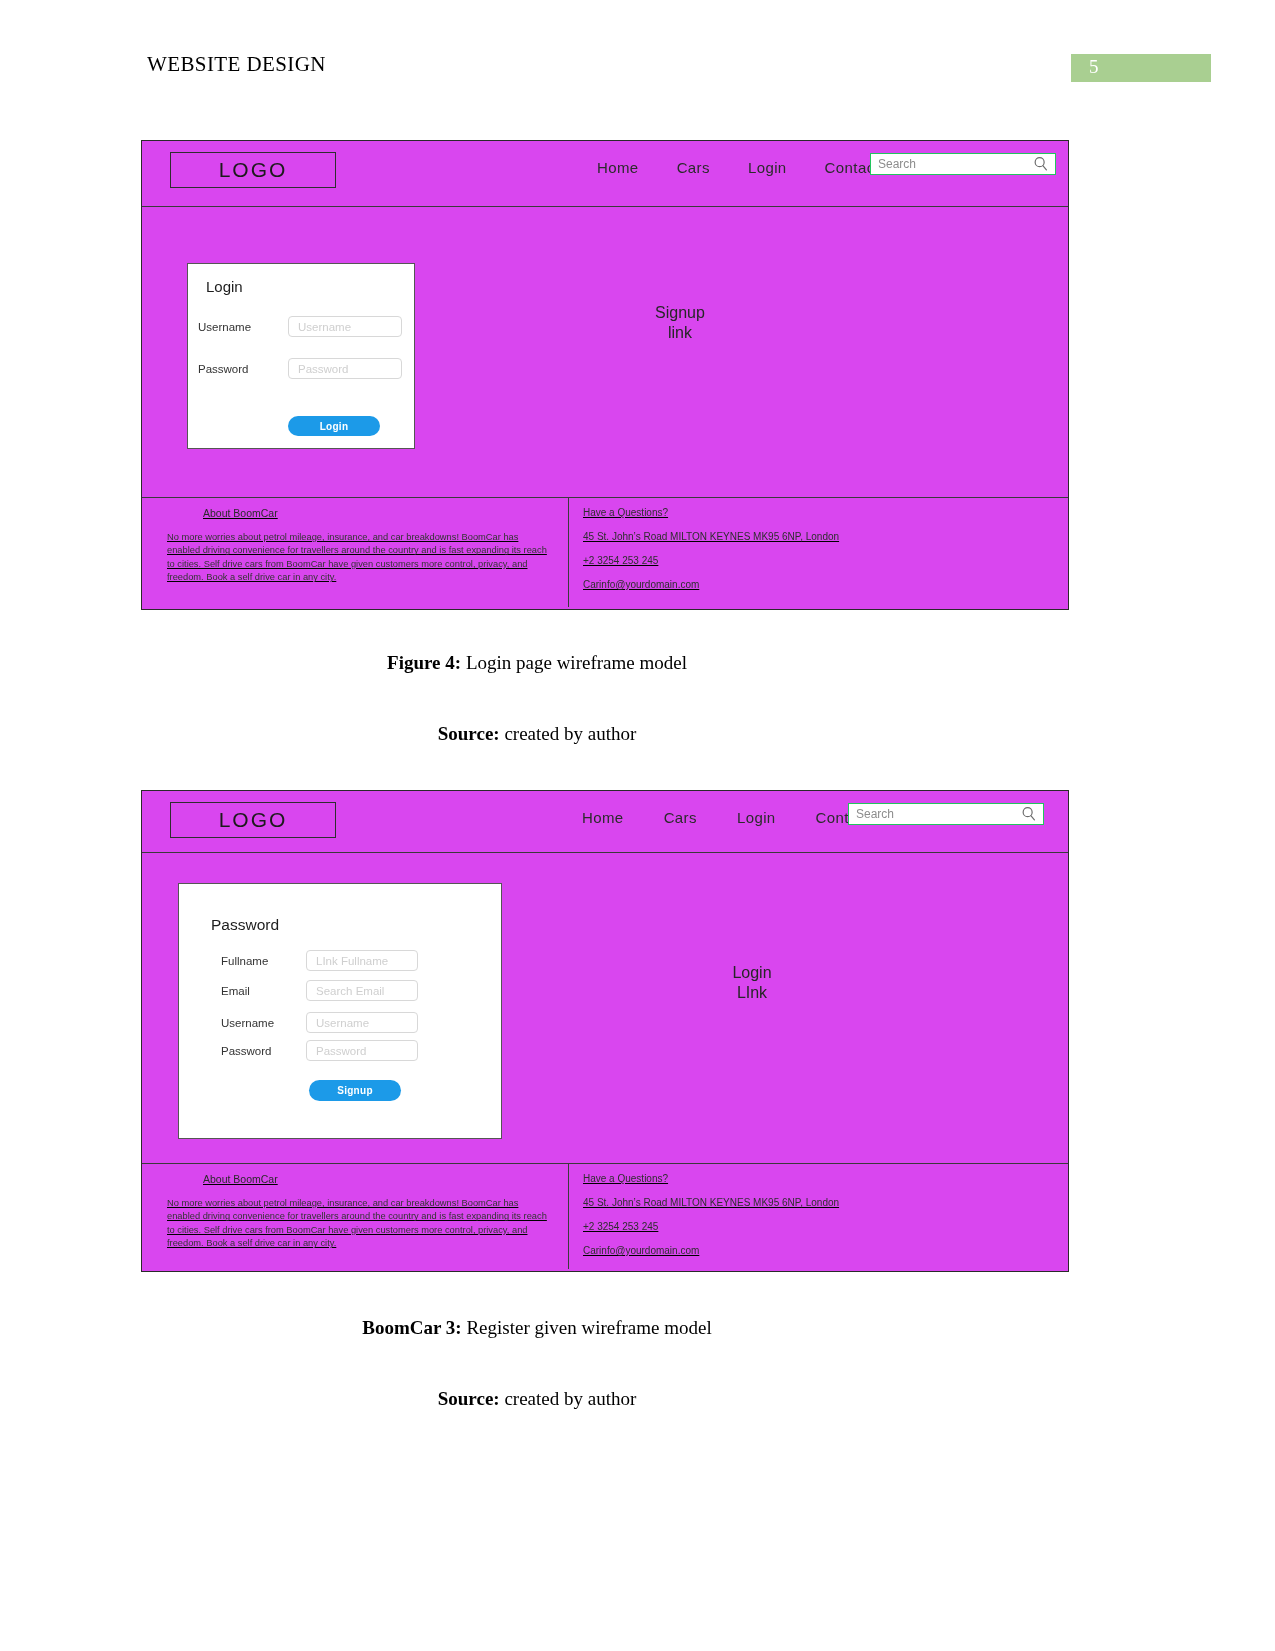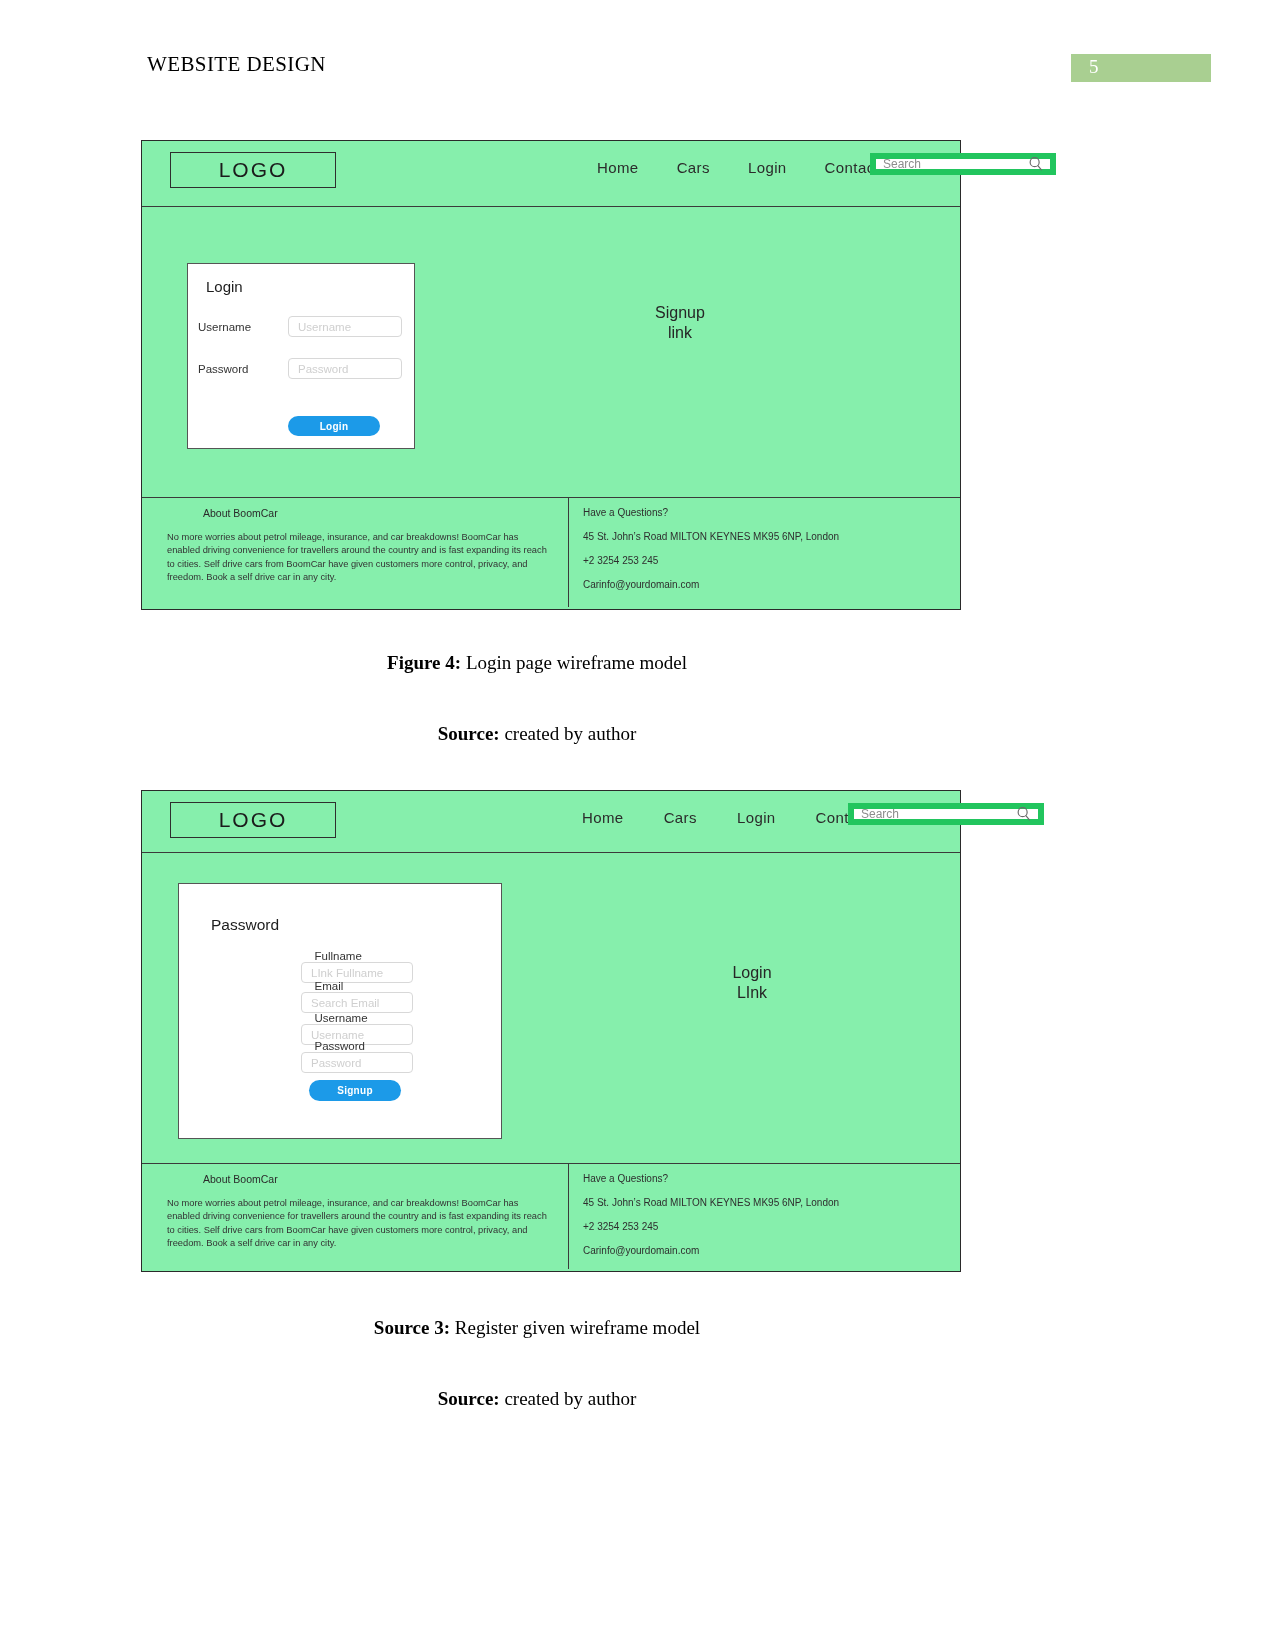--- a/index.html
+++ b/index.html
@@ -45,24 +45,25 @@
     top: 2px;
     font-family: "Liberation Serif", serif;
     font-size: 19px;
     color: #ffffff;
   }
 
   
   .wireframe {
     position: absolute;
     left: 141px;
-    width: 820px;
-    background: #86efac;
+    width: 928px;
+    background: #d946ef;
     border: 1.6px solid #2a2a2a;
     font-family: "Liberation Sans", sans-serif;
+    text-decoration: underline;
   }
   #wireframe-login  { top: 140px;  height: 470px; }
   #wireframe-register { top: 790px; height: 482px; }
 
   .wf-topbar {
     position: relative;
     height: 66px;
     border-bottom: 1.6px solid #3a3a3a;
   }
   #wireframe-register .wf-topbar { height: 62px; }
@@ -101,21 +102,21 @@
     letter-spacing: 0.4px;
     white-space: nowrap;
   }
   #wireframe-register .nav-item { margin-right: 40px; }
 
   .search-box {
     position: absolute;
     top: 12px;
     width: 186px;
     height: 22px;
-    border: 6px solid #22c55e;
+    border: 1px solid #22c55e;
     background: #fff;
     display: flex;
     align-items: center;
   }
   #wireframe-login .search-box { left: 728px; }
   #wireframe-register .search-box { left: 706px; width: 196px; }
   .search-placeholder {
     font-family: "Liberation Sans", sans-serif;
     font-size: 12px;
     color: #8d8d8d;
@@ -188,21 +189,21 @@
   }
 
   
   #login-panel .field-row { left: 10px; width: 208px; }
   #login-panel .field-row .field-label { width: 90px; }
   #login-panel .field-row .field-input { width: 114px; height: 21px; }
   #login-row-username { top: 52px; }
   #login-row-password { top: 94px; }
 
   
-  #register-panel .field-row { left: 42px; width: 272px; flex-direction: column; }
+  #register-panel .field-row { left: 42px; width: 272px; }
   #register-panel .field-row .field-label { width: 85px; }
   #register-panel .field-row .field-input { width: 112px; height: 21px; }
   #reg-row-fullname { top: 66px; }
   #reg-row-email    { top: 96px; }
   #reg-row-username { top: 128px; }
   #reg-row-password { top: 156px; }
 
   .primary-button {
     position: absolute;
     border-radius: 11px;
@@ -435,17 +436,17 @@
     <div class="footer-col-right">
       <div class="footer-line">Have a Questions?</div>
       <div class="footer-line">45 St. John’s Road MILTON KEYNES MK95 6NP, London</div>
       <div class="footer-line">+2 3254 253 245</div>
       <div class="footer-line">Carinfo@yourdomain.com</div>
     </div>
   </div>
 </div>
 
 <div class="caption" id="caption-fig3">
-  <b>Source 3:</b><span> Register given wireframe model</span>
+  <b>BoomCar 3:</b><span> Register given wireframe model</span>
 </div>
 <div class="caption" id="caption-src3">
   <b>Source:</b><span> created by author</span>
 </div>
 
 </body></html>

